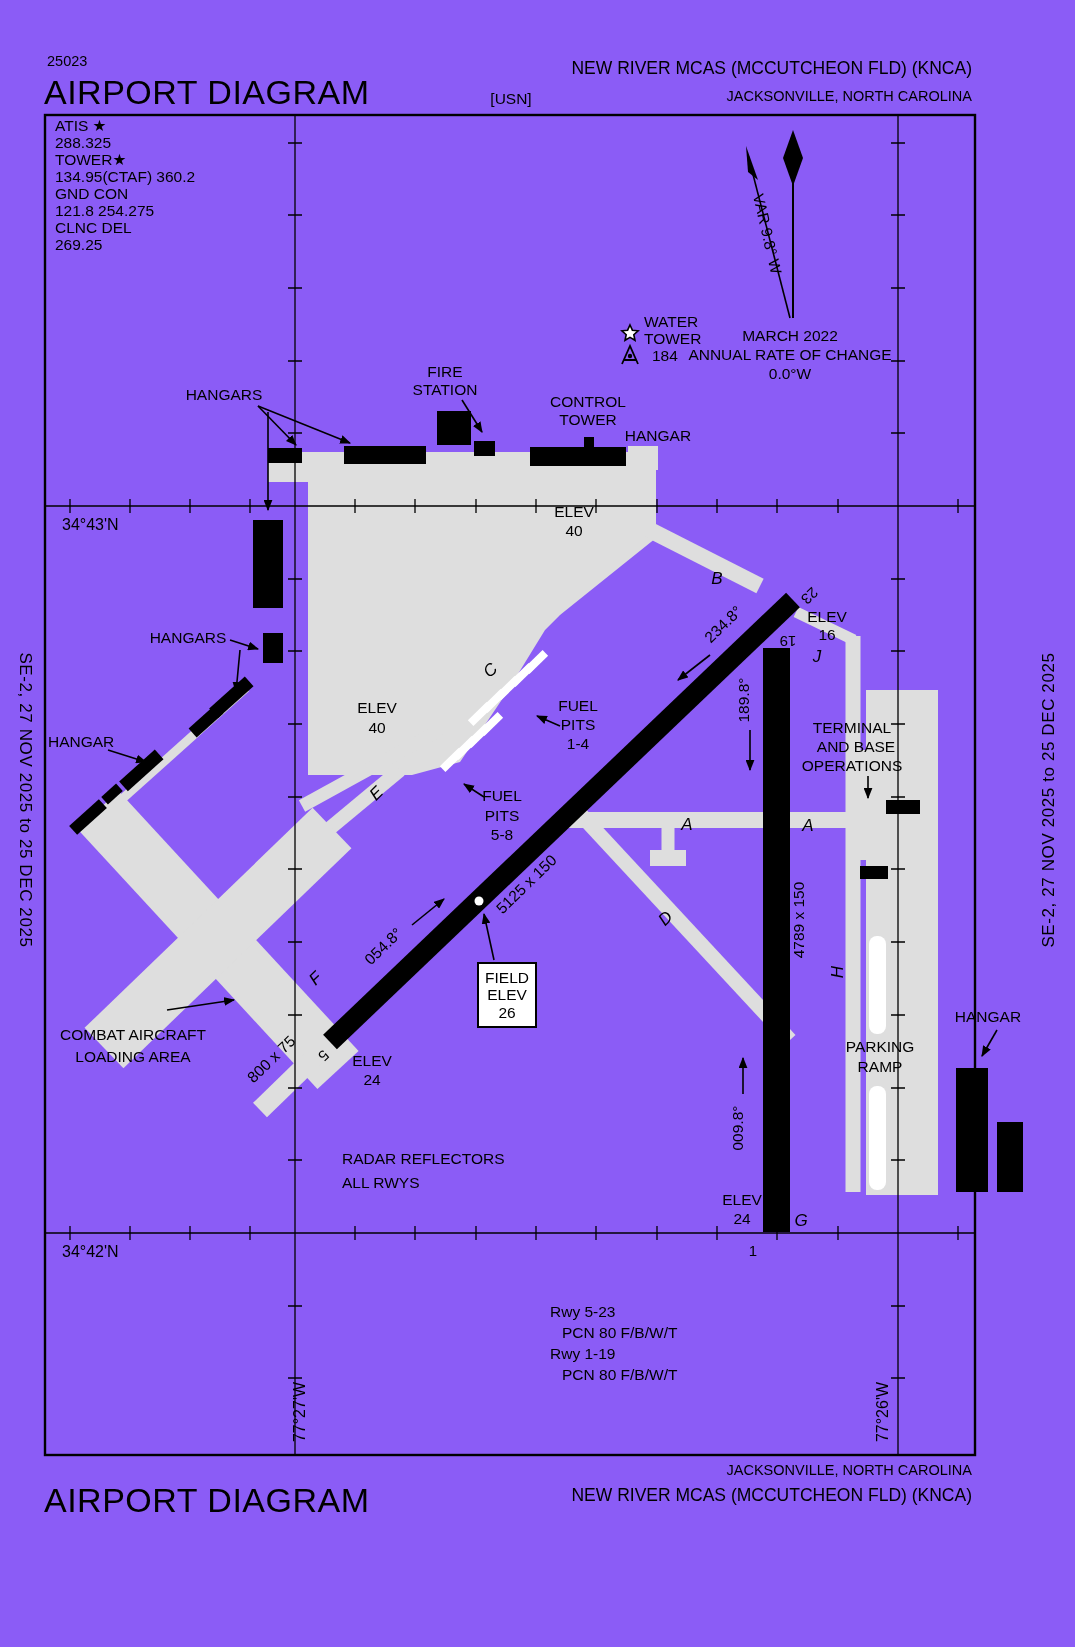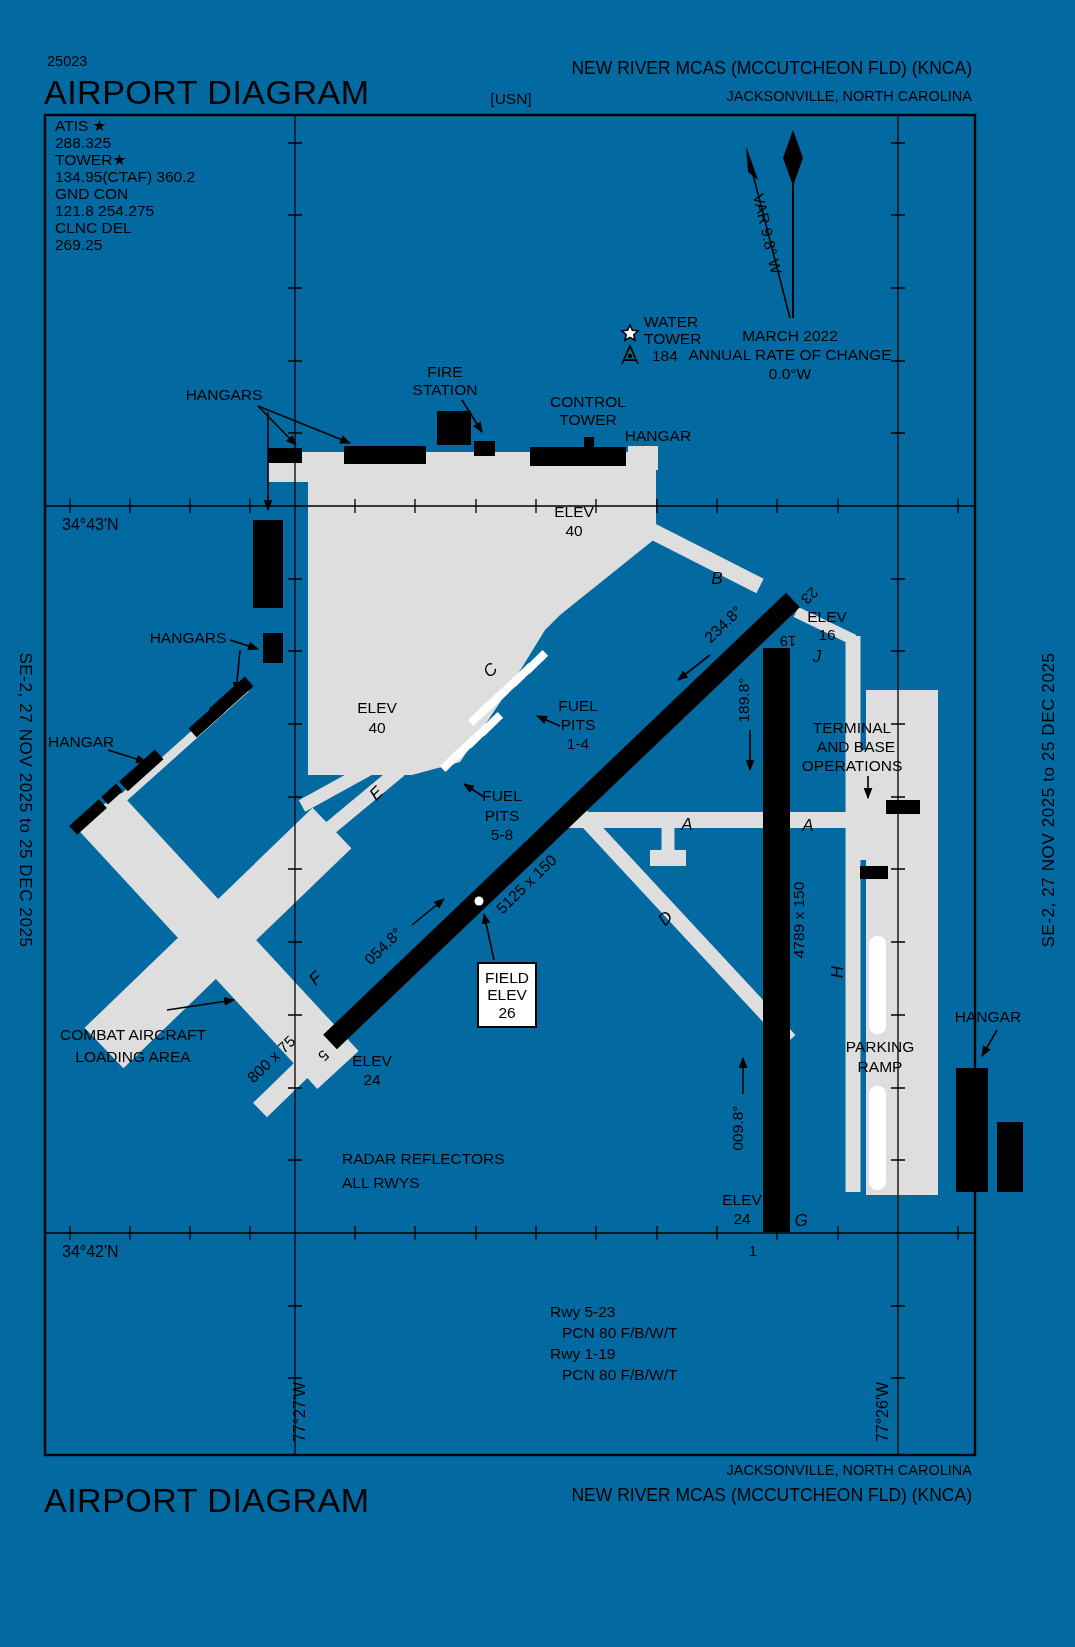--- a/index.html
+++ b/index.html
@@ -1,16 +1,16 @@
 <!DOCTYPE html>
 <html><head>
 <meta charset="utf-8">
 <style>
   html,body { margin:0; padding:0; background:#ffffff; }
-  .sheet { position:relative; width:1075px; height:1647px; background:#0369a1; }
+  .sheet { position:relative; width:1075px; height:1647px; background:#8b5cf6; }
   svg { display:block; }
   text { font-family:"Liberation Sans", sans-serif; fill:#000; }
   .lbl   { font-size:15.5px; }
   .ctr   { text-anchor:middle; }
   .end   { text-anchor:end; }
   .twy   { font-size:17px; font-style:italic; }
   .coord { font-size:16px; }
   .big   { font-size:34px; letter-spacing:0.5px; }
   .hdr   { font-size:17.5px; }
   .sub   { font-size:14.5px; }

